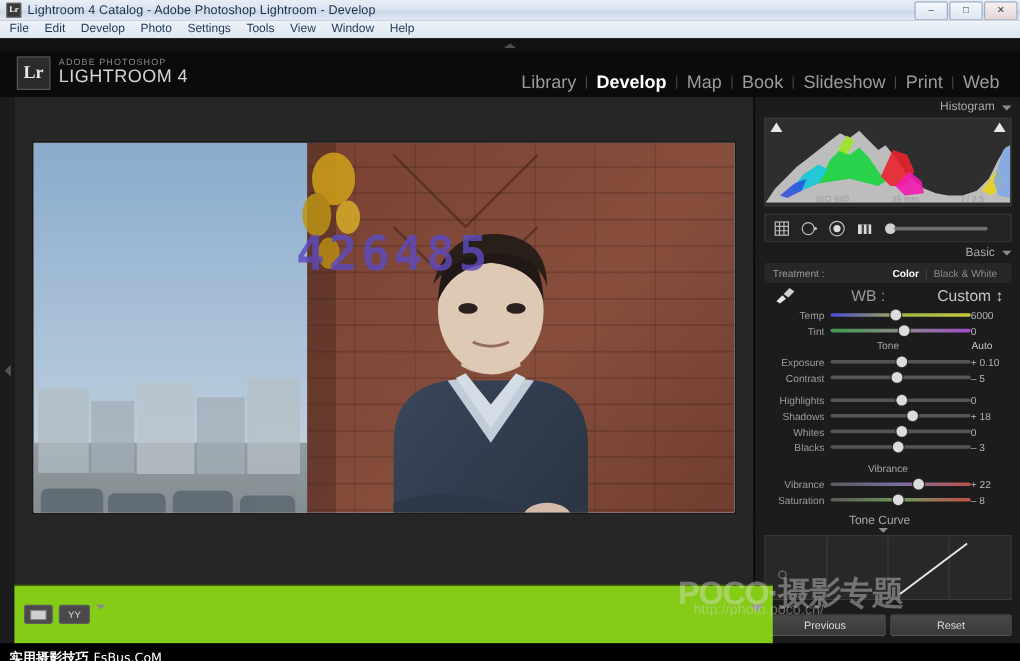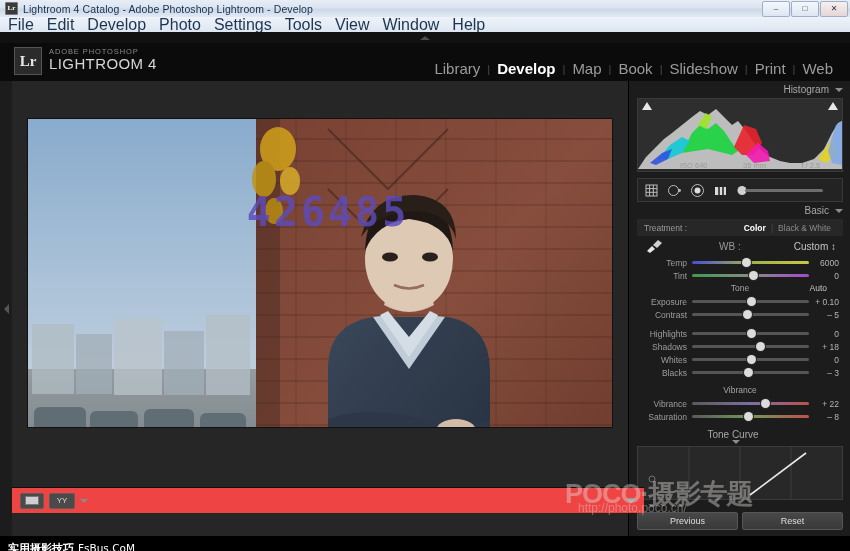--- a/index.html
+++ b/index.html
@@ -18,21 +18,21 @@
   .winbtns{position:absolute;right:2px;top:1px;display:flex;gap:1px;}
   .winbtn{width:26px;height:14px;border:1px solid #9fb0c6;border-radius:2px;
     background:linear-gradient(to bottom,#f4f8fd,#dde6f1);
     display:flex;align-items:center;justify-content:center;}
   .winbtn span{font-size:8px;color:#2a3b52;line-height:1;}
   .winbtn.close{background:linear-gradient(to bottom,#f7f0f0,#e6d6d6);}
 
   .menubar{position:absolute;left:0;top:17px;width:850px;height:15px;
     background:linear-gradient(to bottom,#eef3f9,#dde6f1);
     border-bottom:1px solid #b9c5d6;display:flex;align-items:center;padding-left:8px;}
-  .menubar div{font-size:16px;color:#1d3550;margin-right:13px;white-space:nowrap;}
+  .menubar div{font-size:10px;color:#1d3550;margin-right:13px;white-space:nowrap;}
 
   
   .lr{position:absolute;left:0;top:32px;width:850px;height:519px;background:#161616;}
   .toparrow{position:absolute;left:0;top:0;width:850px;height:11px;background:#111;
     display:flex;align-items:center;justify-content:center;}
   .toparrow i{display:block;width:0;height:0;border-left:5px solid transparent;
     border-right:5px solid transparent;border-bottom:4px solid #4e4e4e;}
 
   .header{position:absolute;left:0;top:11px;width:850px;height:38px;background:#0b0b0b;}
   .logo{position:absolute;left:14px;top:4px;display:flex;align-items:flex-start;}
@@ -83,44 +83,44 @@
     display:flex;align-items:center;padding:0 6px;gap:8px;}
   .tool{width:15px;height:15px;position:relative;}
   .treatment{margin:0 8px;height:17px;background:#272727;display:flex;align-items:center;
     font-size:8.5px;color:#9a9a9a;padding:0 7px;}
   .treatment .lbl{flex:1;}
   .treatment .opt{color:#8b8b8b;padding:0 5px;}
   .treatment .opt.on{color:#fff;font-weight:bold;}
   .treatment .div{color:#4a4a4a;}
 
   .wbrow{margin:0 8px;height:20px;display:flex;align-items:center;
-    font-size:10px;color:#9a9a9a;padding:0 7px;gap:16px;}
+    font-size:13px;color:#9a9a9a;padding:0 7px;gap:16px;}
   .eyedrop{width:22px;height:16px;position:relative;}
 
   .slider{display:flex;align-items:center;height:13px;margin:0 12px 0 10px;font-size:8.5px;}
   .slider .nm{width:48px;text-align:right;color:#9d9d9d;padding-right:5px;white-space:nowrap;}
   .slider .tr{flex:1;height:3px;border-radius:2px;position:relative;background:#555;}
   .slider .kn{position:absolute;top:-3px;width:9px;height:9px;border-radius:50%;
     background:#dcdcdc;box-shadow:0 0 0 1px #2a2a2a;margin-left:-4px;}
-  .slider .vl{width:30px;text-align:right;color:#b5b5b5;font-size:8.5px;white-space:nowrap;}
+  .slider .vl{width:30px;color:#b5b5b5;font-size:8.5px;white-space:nowrap;}
 
   .grouphdr{text-align:center;font-size:8.5px;color:#a4a4a4;height:13px;line-height:13px;
     position:relative;}
   .grouphdr .auto{position:absolute;right:24px;top:0;color:#c6c6c6;}
 
   .curvebox{margin:2px 8px 0;height:52px;background:#242424;border:1px solid #3b3b3b;
     position:relative;overflow:hidden;}
 
   .btnrow{position:absolute;left:8px;right:8px;bottom:6px;display:flex;gap:4px;}
   .btn{flex:1;height:16px;background:linear-gradient(to bottom,#484848,#393939);
     border:1px solid #565656;border-radius:2px;color:#ddd;font-size:9px;
     display:flex;align-items:center;justify-content:center;}
 
-  .toolbar{position:absolute;left:12px;top:455px;width:616px;height:25px;background:#ef4444;
-    border-top:1px solid #111;display:flex;align-items:center;padding:0 8px;}
+  .toolbar{position:absolute;left:12px;top:455px;width:616px;height:25px;background:#84cc16;
+    border-top:1px solid #111;display:flex;align-items:flex-start;padding:16px 8px;}
   .tbtn{height:14px;min-width:20px;background:#4a4a4a;border:1px solid #5d5d5d;border-radius:2px;
     display:flex;align-items:center;justify-content:center;color:#ddd;font-size:8px;margin-right:5px;}
   .tbcaret{margin-left:auto;width:0;height:0;border-left:5px solid transparent;
     border-right:5px solid transparent;border-top:6px solid #9a9a9a;}
 
   .bottombar{position:absolute;left:0;top:504px;width:850px;height:47px;background:#000;}
   .fsbus{position:absolute;left:2px;top:3px;background:#000;padding:2px 6px;
     color:#fff;font-size:11px;font-family:"DejaVu Sans",sans-serif;white-space:nowrap;}
   .fsbus b{font-weight:bold;}
   .fsbus em{font-style:normal;font-size:10.5px;}

